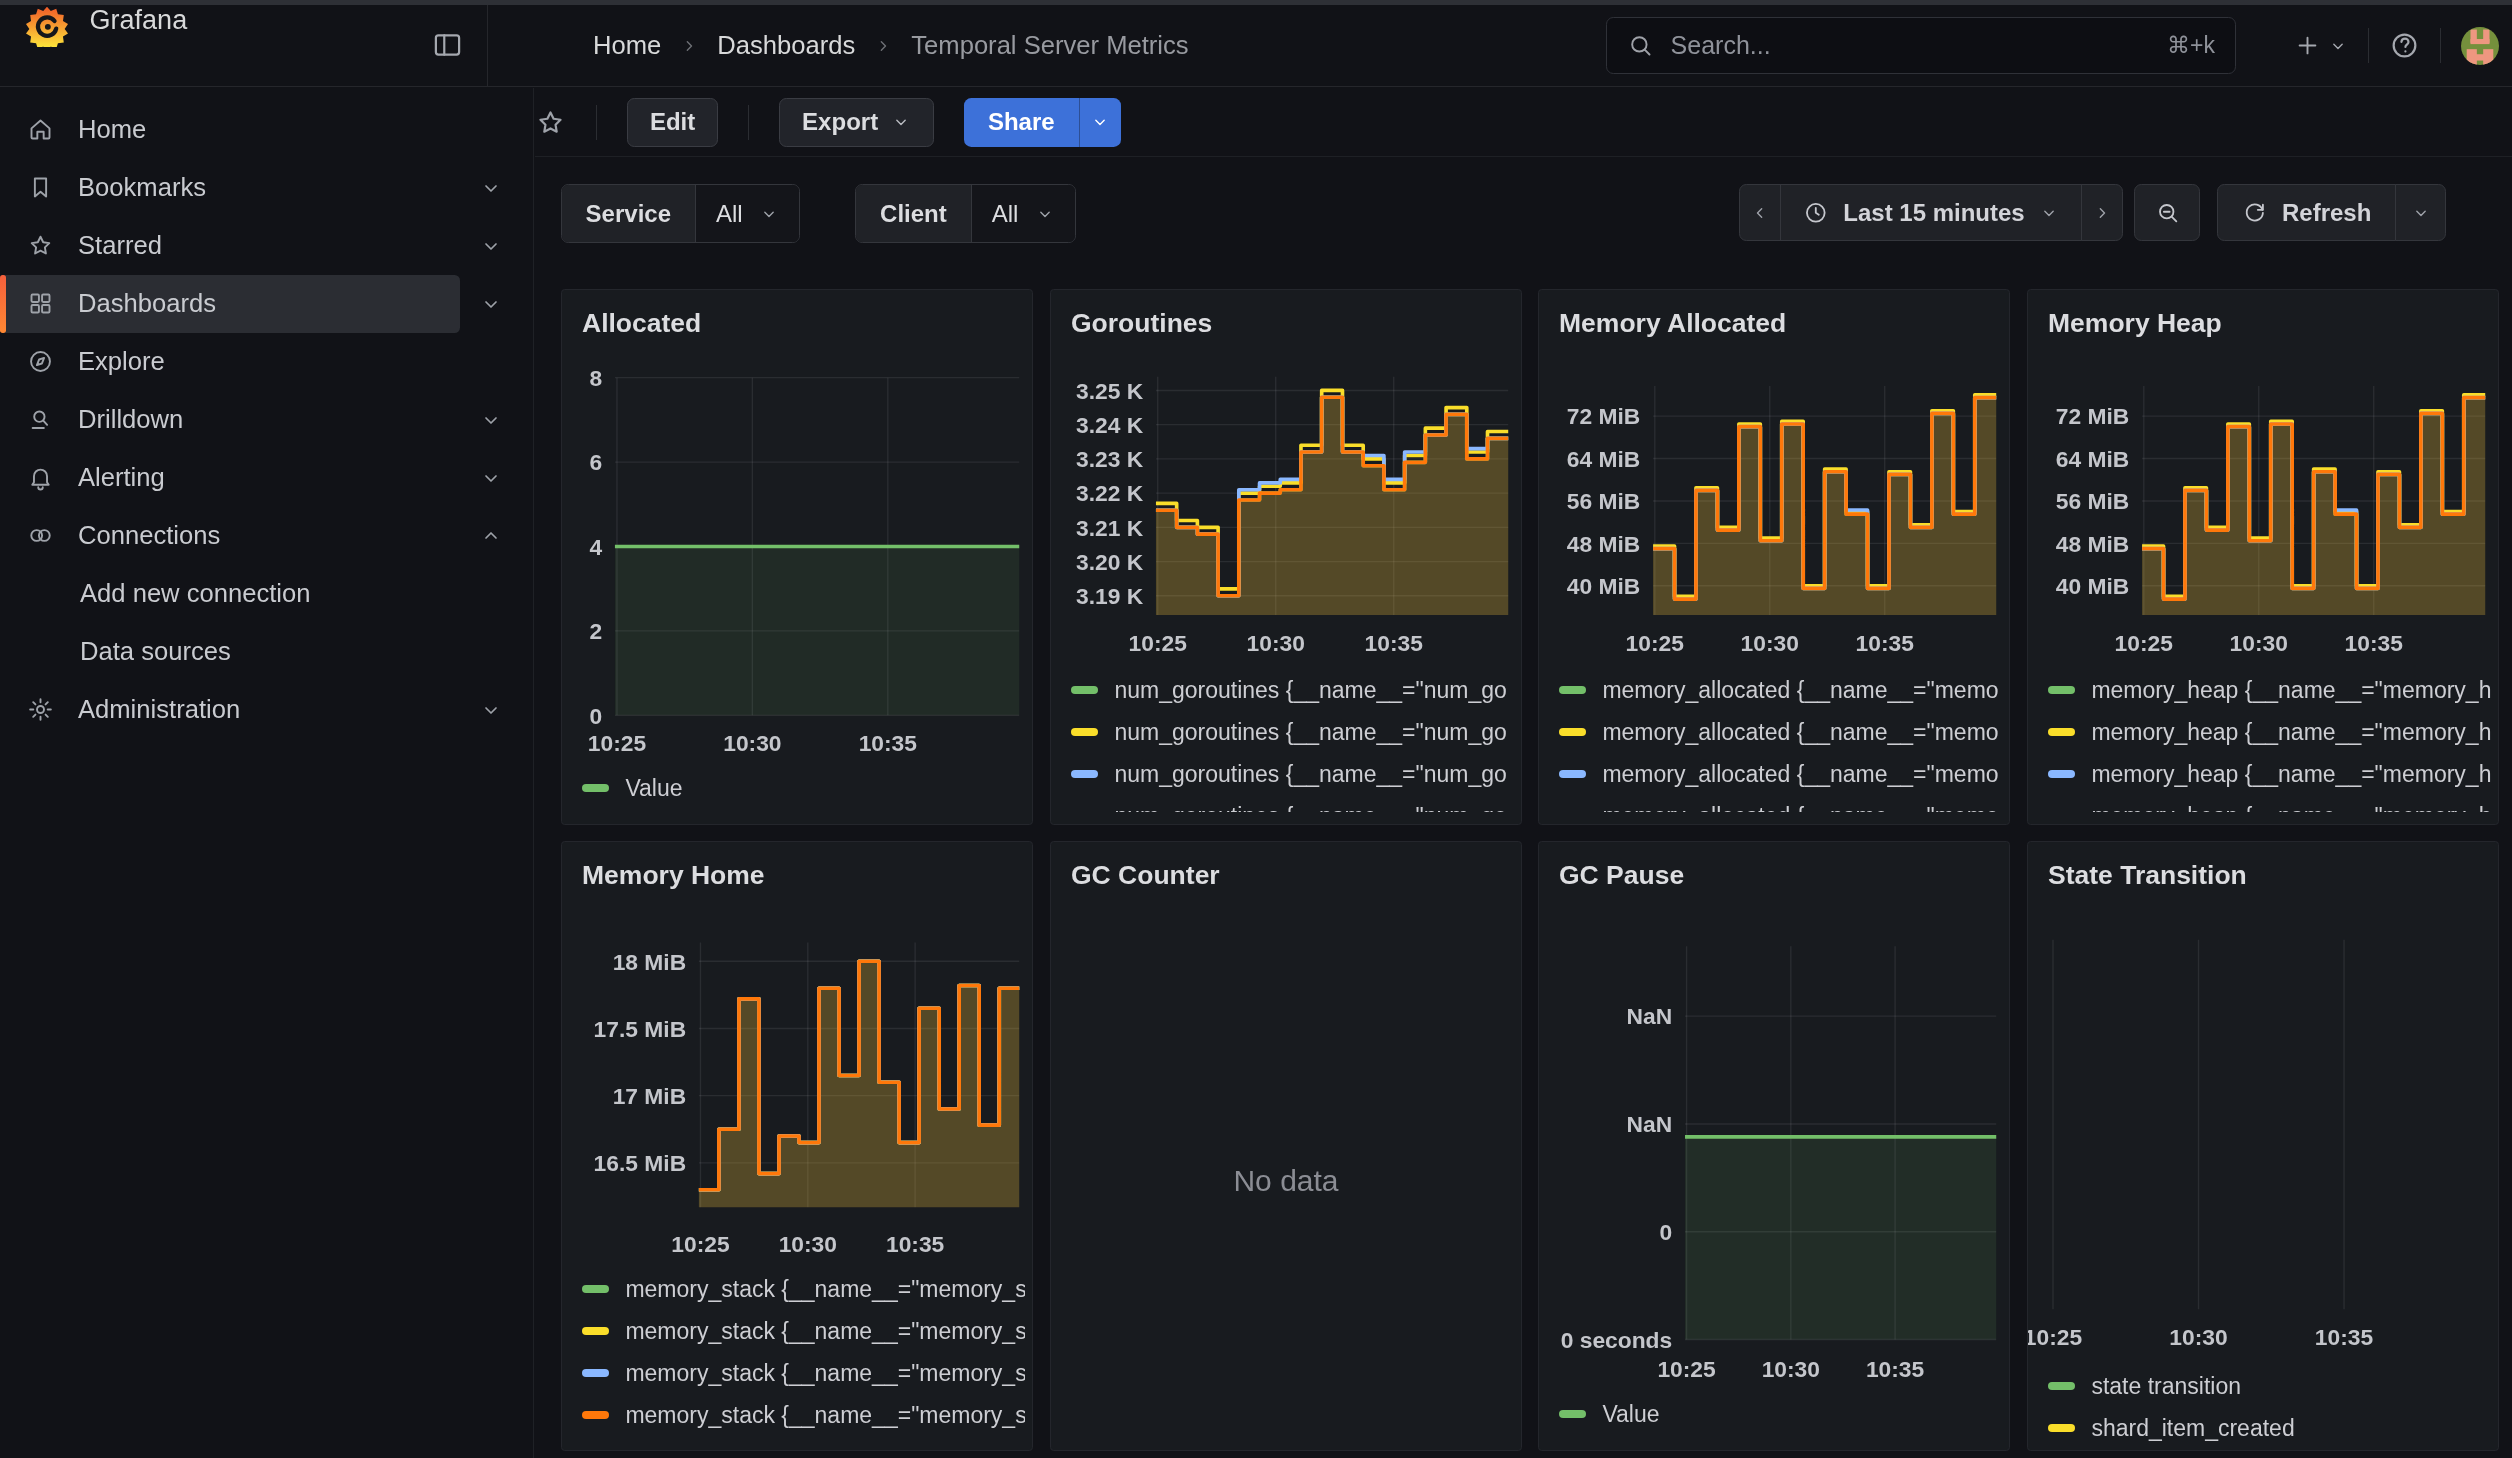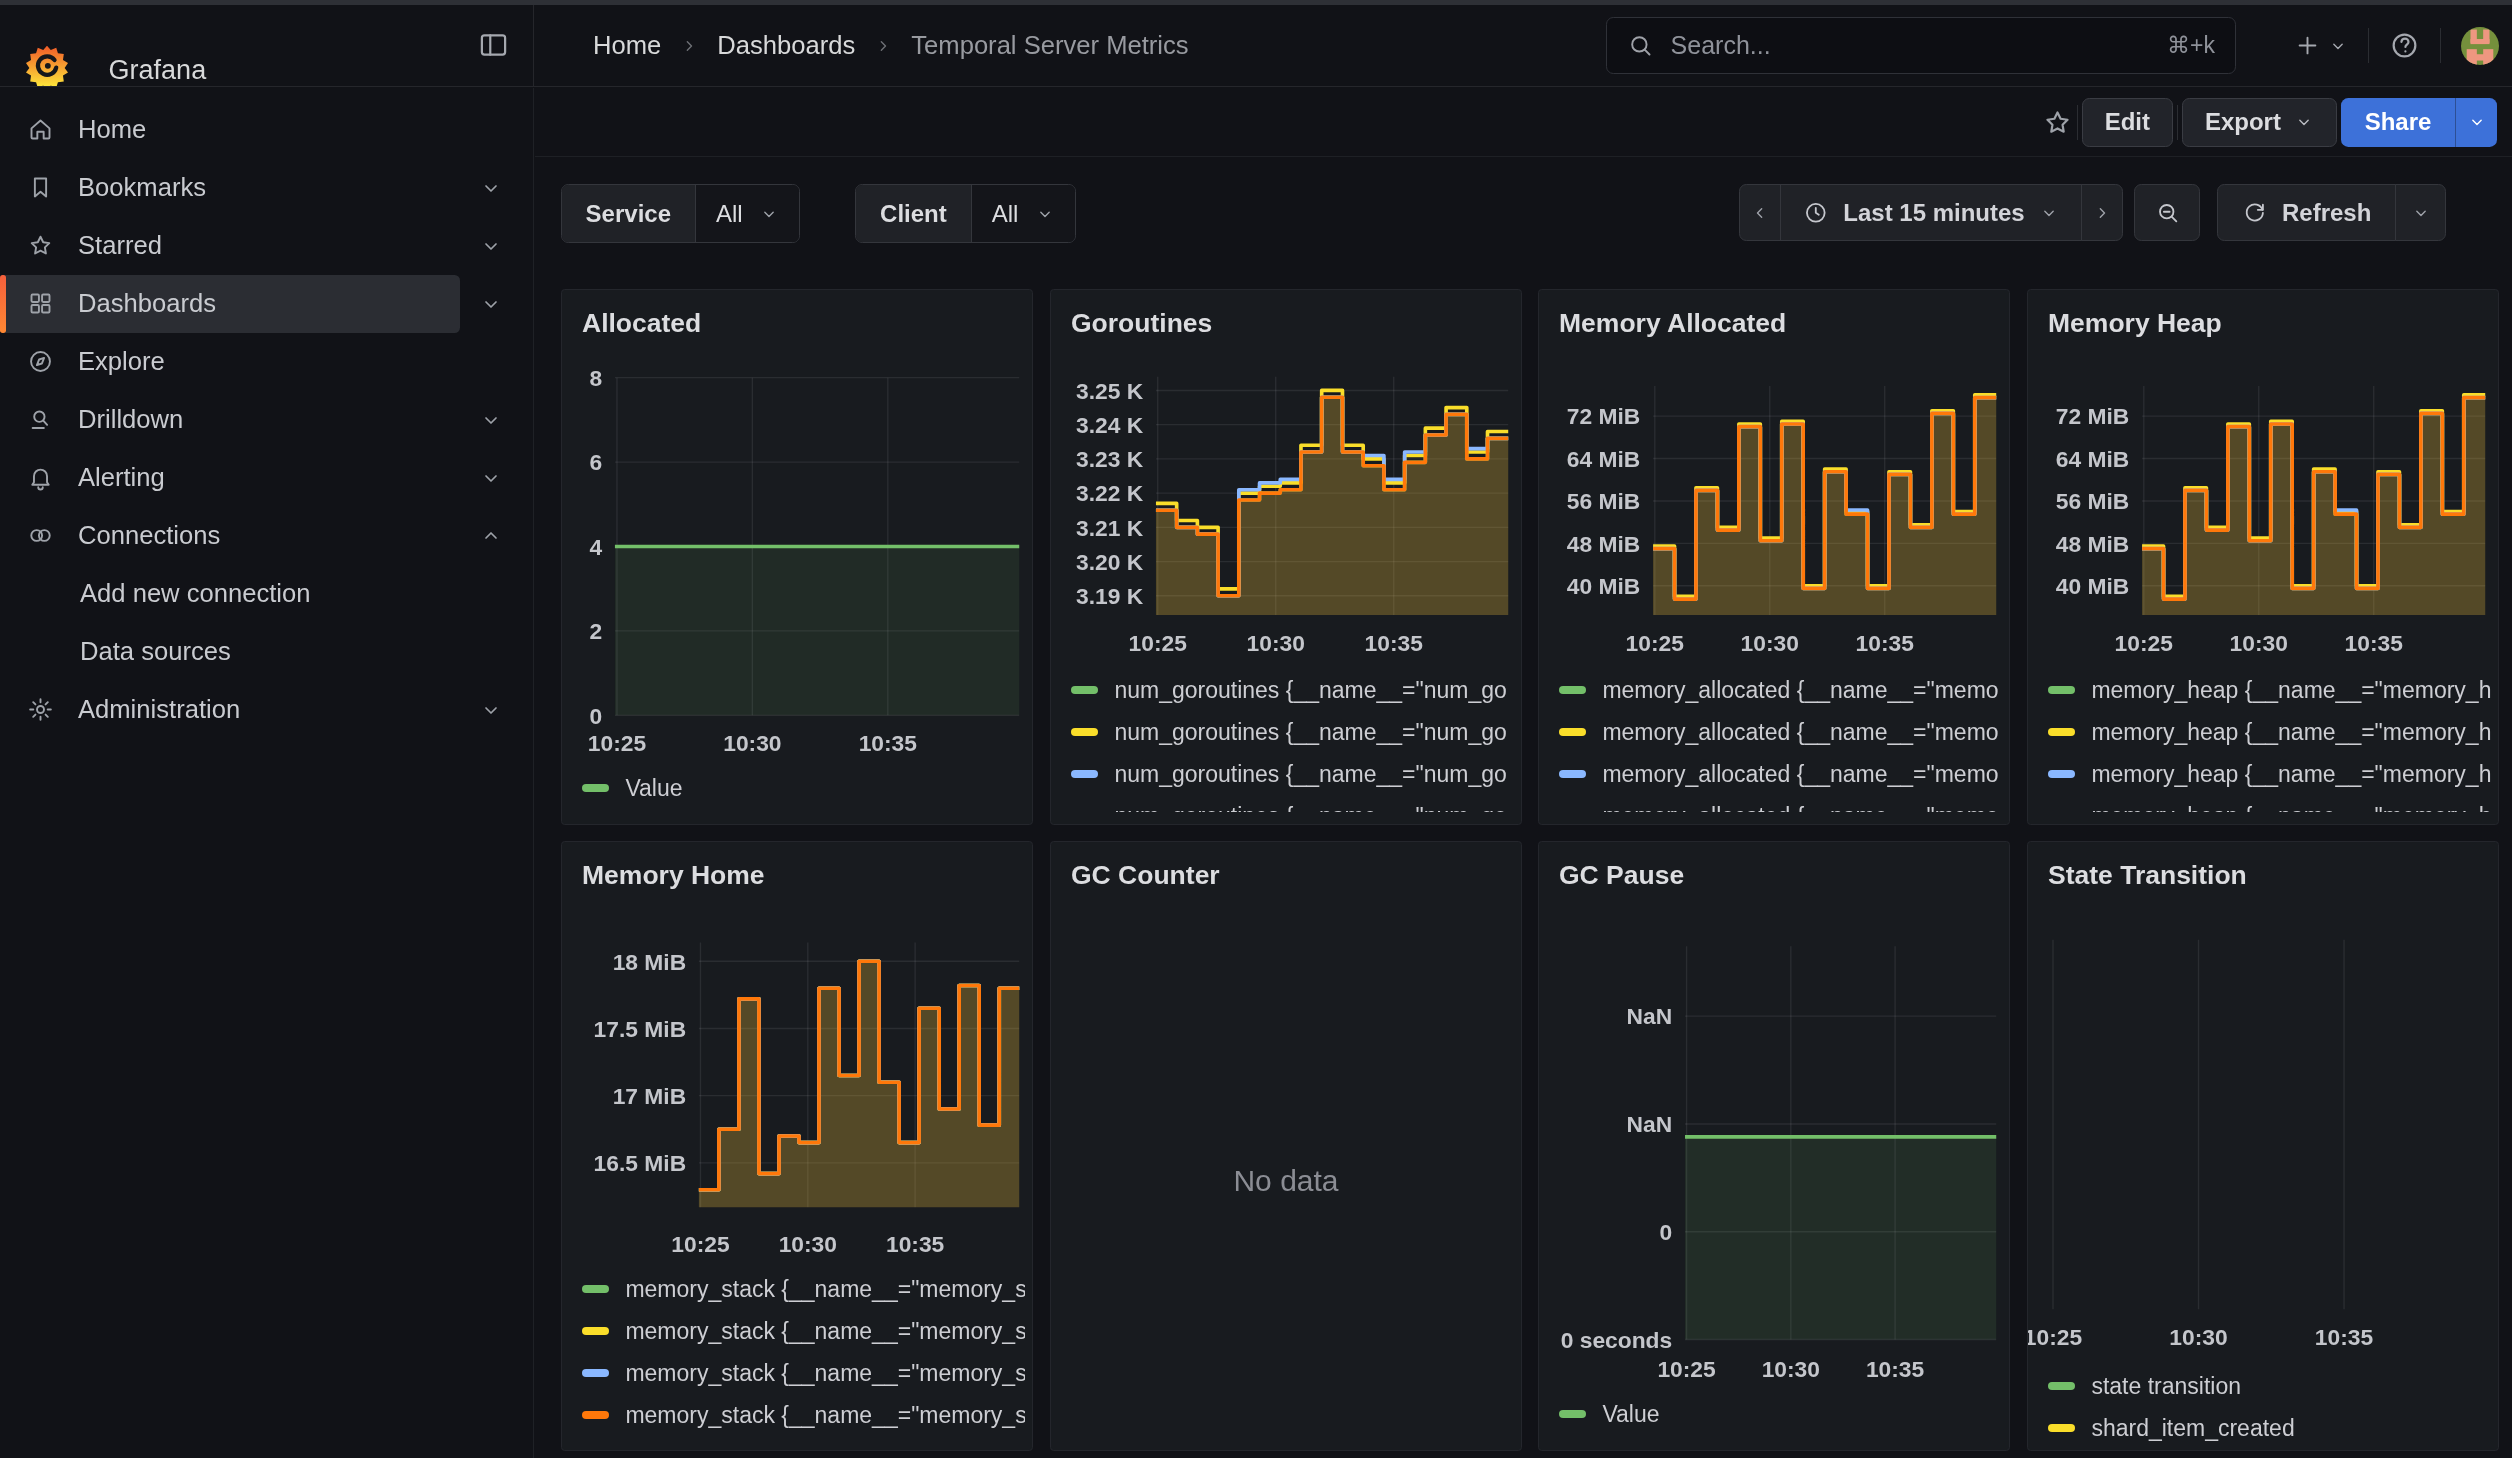--- a/index.html
+++ b/index.html
@@ -2,22 +2,22 @@
 <html style="font-size:14.6px"><head>
 <meta charset="utf-8">
 <style>
   html,body{margin:0;padding:0;background:#0b0c0e;}
   #app{position:relative;width:2512px;height:1458px;background:#111217;overflow:hidden;
        font-family:"Liberation Sans",sans-serif;color:#D8D9DA;}
   
   .topstrip{position:absolute;top:0;left:0;right:0;height:4.6px;background:#2E3036;}
   .header{position:absolute;top:4.6px;left:0;right:0;height:82px;background:#111217;
           border-bottom:0.9px solid #25262B;box-sizing:border-box;}
-  .brand{position:absolute;left:0;top:0;bottom:0;width:534px;border-right:0.9px solid #25262B;
-         display:flex;align-items:flex-end;box-sizing:border-box;gap:19px;}
+  .brand{position:absolute;left:0;top:0;bottom:0;width:488px;border-right:0.9px solid #25262B;
+         display:flex;align-items:flex-start;box-sizing:border-box;}
   .logo{width:42px;height:42px;margin-left:25.6px;flex:none;}
   .logo svg{width:100%;height:100%;}
   .brandname{margin-left:22px;font-size:27px;color:#D8D9DA;}
   .navtoggle{position:absolute;right:24px;top:50%;transform:translateY(-50%);width:31px;height:31px;
              color:#A5A8AF;background:none;border:none;padding:0;cursor:pointer;}
   .crumbs{position:absolute;left:593px;top:0;height:82px;display:flex;align-items:center;gap:18px;font-size:25.6px;}
   .crumb{color:#D8D9DA;cursor:pointer;}
   .crumb.dim{color:#989AA0;}
   .crumb-sep{width:20px;height:20px;color:#6E7076;flex:none;}
   .search{position:absolute;left:1606px;top:12.8px;width:630px;height:57px;background:#0D0E13;
@@ -41,21 +41,21 @@
         font-size:25.6px;cursor:pointer;border-radius:5.5px;}
   .srow .sicon{width:27px;height:27px;margin-left:27px;color:#9EA2A9;flex:none;}
   .srow .slabel{margin-left:24px;white-space:nowrap;}
   .srow.child .slabel{margin-left:80px;}
   .srow .schev{position:absolute;left:479px;top:50%;transform:translateY(-50%);width:24px;height:24px;color:#9EA2A9;}
   .srow.active{background:#2B2D33;}
   .srow.active::before{content:"";position:absolute;left:0;top:0;bottom:0;width:5.5px;
         background:linear-gradient(#F55F3C,#FF8833);border-radius:2.7px;}
   
   .toolbar2{position:absolute;top:88px;left:535px;right:0;height:69px;border-bottom:0.9px solid #1E2025;
-            display:flex;align-items:center;justify-content:flex-end;gap:4px;
+            display:flex;align-items:center;justify-content:flex-start;gap:30px;
             padding-right:14.6px;box-sizing:border-box;}
   .iconbtn{background:none;border:none;color:#9EA2A9;padding:0;cursor:pointer;display:flex;align-items:center;}
   .btn{height:49px;padding:0 22px;display:inline-flex;align-items:center;gap:12.8px;background:#22242A;
        border:0.9px solid #3A3C43;border-radius:7.3px;font-size:24px;font-weight:700;color:#DCDDE0;
        font-family:inherit;cursor:pointer;}
   .btn .caret{width:20px;height:20px;color:#B9BBC1;}
   .sharegrp{display:flex;}
   .btn-primary{height:49px;padding:0 24px;display:inline-flex;align-items:center;background:#3D71D9;
        border:none;border-radius:7.3px 0 0 7.3px;font-size:24px;font-weight:700;color:#FFFFFF;font-family:inherit;cursor:pointer;}
   .btn-primary-caret{width:42px;height:49px;background:#3D71D9;border:none;border-left:0.9px solid rgba(17,18,23,.35);

